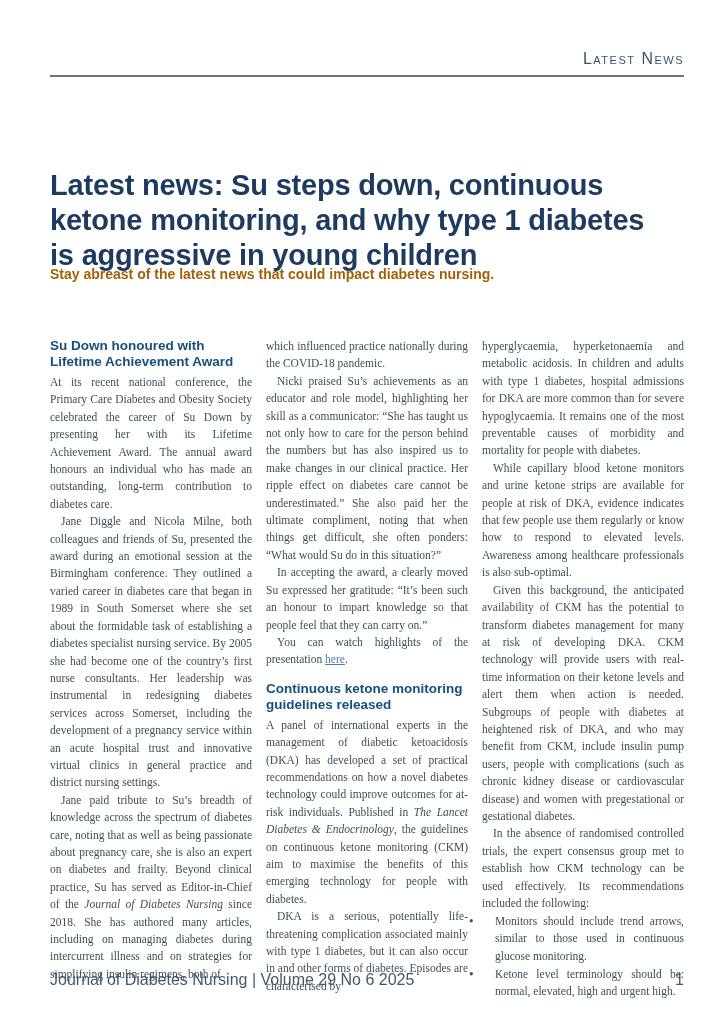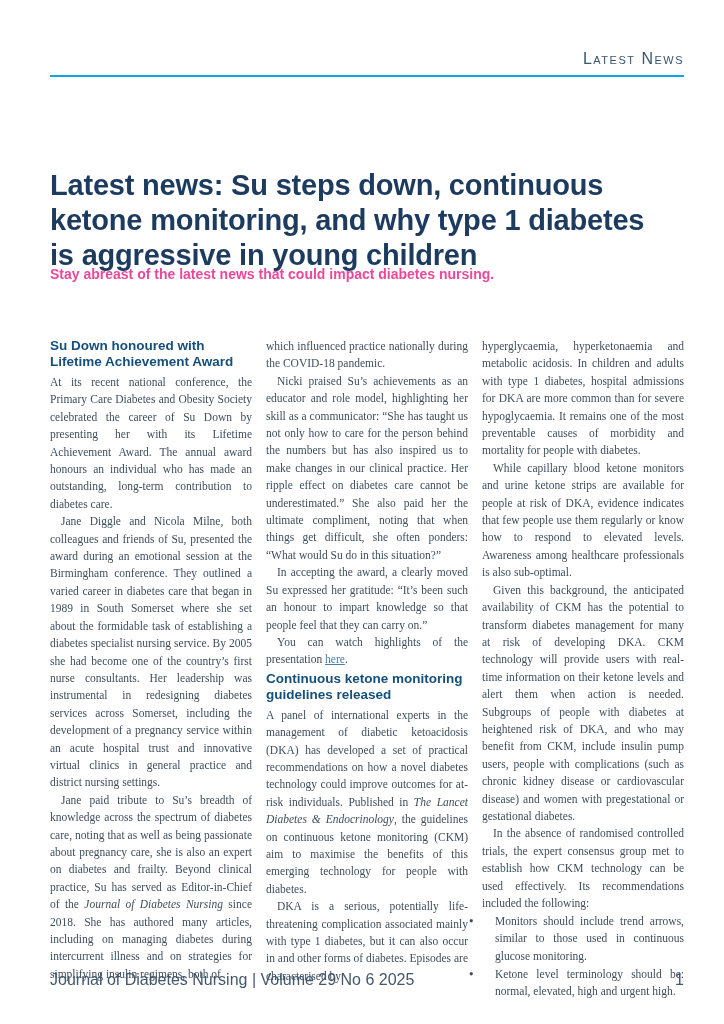--- a/index.html
+++ b/index.html
@@ -11,21 +11,21 @@
     background: #ffffff;
     overflow: hidden;
     font-family: "Liberation Serif", serif;
   }
   .masthead {
     position: absolute;
     left: 50px;
     top: 50px;
     width: 634px;
     text-align: right;
-    border-bottom: 2px solid #0ea5e9;
+    border-bottom: 2px solid #737373;
     padding-bottom: 7px;
   }
   .masthead-label {
     font-family: "Liberation Sans", sans-serif;
     font-variant: small-caps;
     font-size: 16px;
     letter-spacing: 1.5px;
     color: #3a546d;
   }
   .headline {
@@ -42,41 +42,41 @@
     margin-top: 35px;
   }
   .standfirst {
     position: absolute;
     left: 50px;
     top: 266px;
     width: 614px;
     font-family: "Liberation Sans", sans-serif;
     font-weight: bold;
     font-size: 14px;
-    color: #ec4899;
+    color: #a16207;
   }
   .columns {
     position: absolute;
     left: 50px;
     top: 338px;
     width: 634px;
     display: flex;
     gap: 14px;
   }
   .col { flex: 0 0 202px; width: 202px; }
   .col-heading {
     font-family: "Liberation Sans", sans-serif;
     font-weight: bold;
     font-size: 13.5px;
     line-height: 16px;
     color: #15507c;
     white-space: pre-line;
     margin: 0 0 4px 0;
   }
-  .col-heading:not(:first-child) { margin-top: 2px; }
+  .col-heading:not(:first-child) { margin-top: 12px; }
   .body-p {
     font-size: 11.5px;
     line-height: 17.4px;
     color: #3f4e5c;
     text-align: justify;
   }
   .body-p.indent { text-indent: 11px; }
   .body-p .italic { font-style: italic; }
   a.link { color: #4a7cae; text-decoration: underline; cursor: pointer; }
   .body-p.bullet { padding-left: 13px; text-indent: -13px; }

